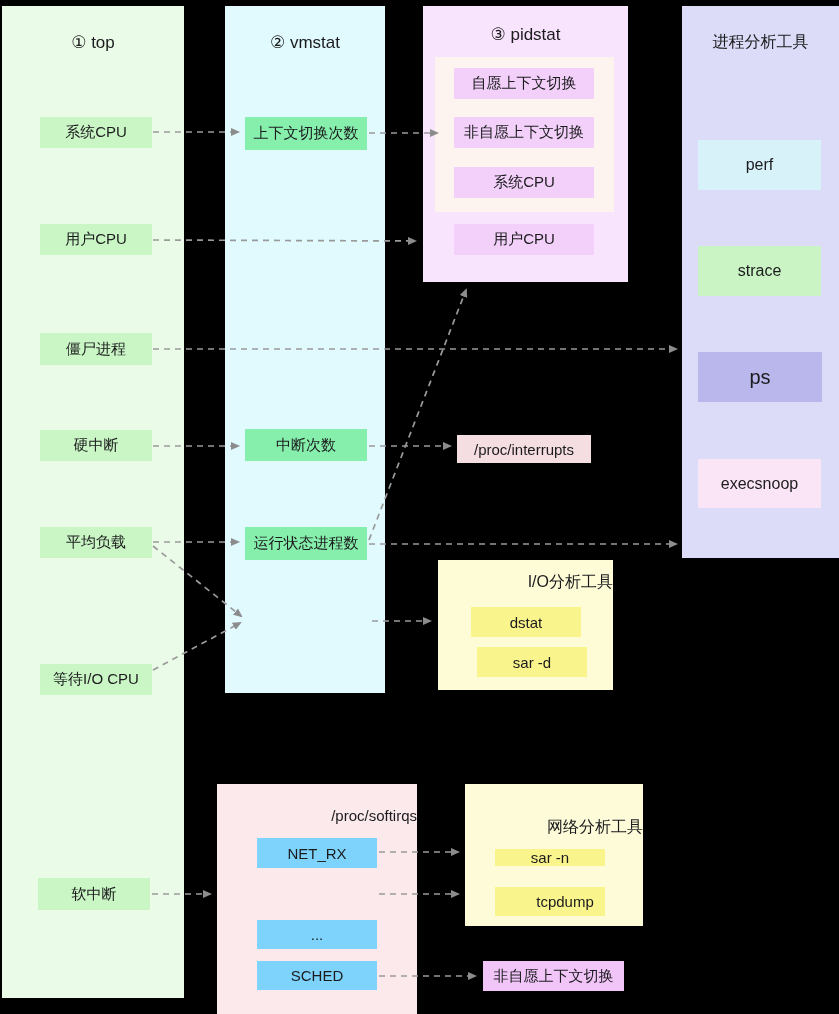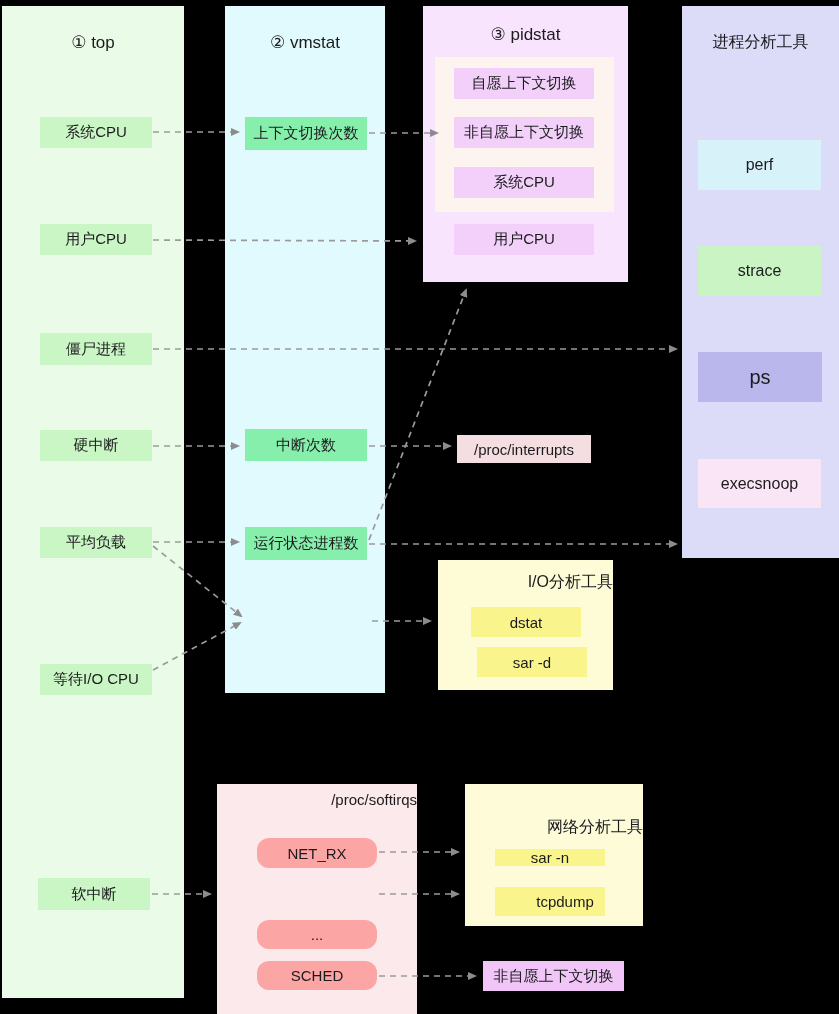--- a/index.html
+++ b/index.html
@@ -23,21 +23,21 @@
   .chip-purple    { background:#f2d0fa; }
   .bg-toolscol    { background:#dcdcf8; }
   .chip-perf      { background:#d8f2fa; }
   .chip-strace    { background:#cbf4c5; }
   .chip-ps        { background:#bab7ec; }
   .chip-execsnoop { background:#fae5f6; }
   .chip-pinkbox   { background:#f5dee2; }
   .bg-iotools     { background:#fefbd7; }
   .chip-yellow    { background:#faf48d; }
   .bg-softirqs    { background:#fbe9ec; }
-  .chip-rose      { background:#fca5a5;border-radius:12px; }
+  .chip-rose      { background:#7dd3fc; }
   .bg-nettools    { background:#fdfbd8; }
   .chip-magenta   { background:#f1c5f8; }
   .arrows { position:absolute; left:0; top:0; z-index:20; pointer-events:none; }
 </style>
 </head>
 <body>
 
 <div class="canvas">
 
   <section class="panel bg-topcol" style="left:2px; top:6px; width:182px; height:992px;">
@@ -77,21 +77,21 @@
 
   <div class="chip chip-pinkbox" style="left:457px; top:435px; width:134px; height:28px;">/proc/interrupts</div>
 
   <section class="panel bg-iotools" style="left:438px; top:560px; width:175px; height:130px;">
     <div class="box-title" style="padding-top:12px;">I/O分析工具</div>
   </section>
   <div class="chip chip-yellow" style="left:471px; top:607px; width:110px; height:30px;">dstat</div>
   <div class="chip chip-yellow" style="left:477px; top:647px; width:110px; height:30px;">sar -d</div>
 
   <section class="panel bg-softirqs" style="left:217px; top:784px; width:200px; height:230px;">
-    <div class="box-title" style="padding-top:7px; font-size:15px;">/proc/softirqs</div>
+    <div class="box-title" style="padding-top:23px; font-size:15px;">/proc/softirqs</div>
   </section>
   <div class="chip chip-rose" style="left:257px; top:838px; width:120px; height:30px;">NET_RX</div>
   <div class="chip chip-rose" style="left:257px; top:920px; width:120px; height:29px;">...</div>
   <div class="chip chip-rose" style="left:257px; top:961px; width:120px; height:29px;">SCHED</div>
 
   <section class="panel bg-nettools" style="left:465px; top:784px; width:178px; height:142px;">
     <div class="box-title" style="padding-top:33px;">网络分析工具</div>
   </section>
   <div class="chip chip-yellow" style="left:495px; top:849px; width:110px; height:17px;">sar -n</div>
   <div class="chip chip-yellow" style="left:495px; top:887px; width:110px; height:29px;padding-left:30px;">tcpdump</div>

